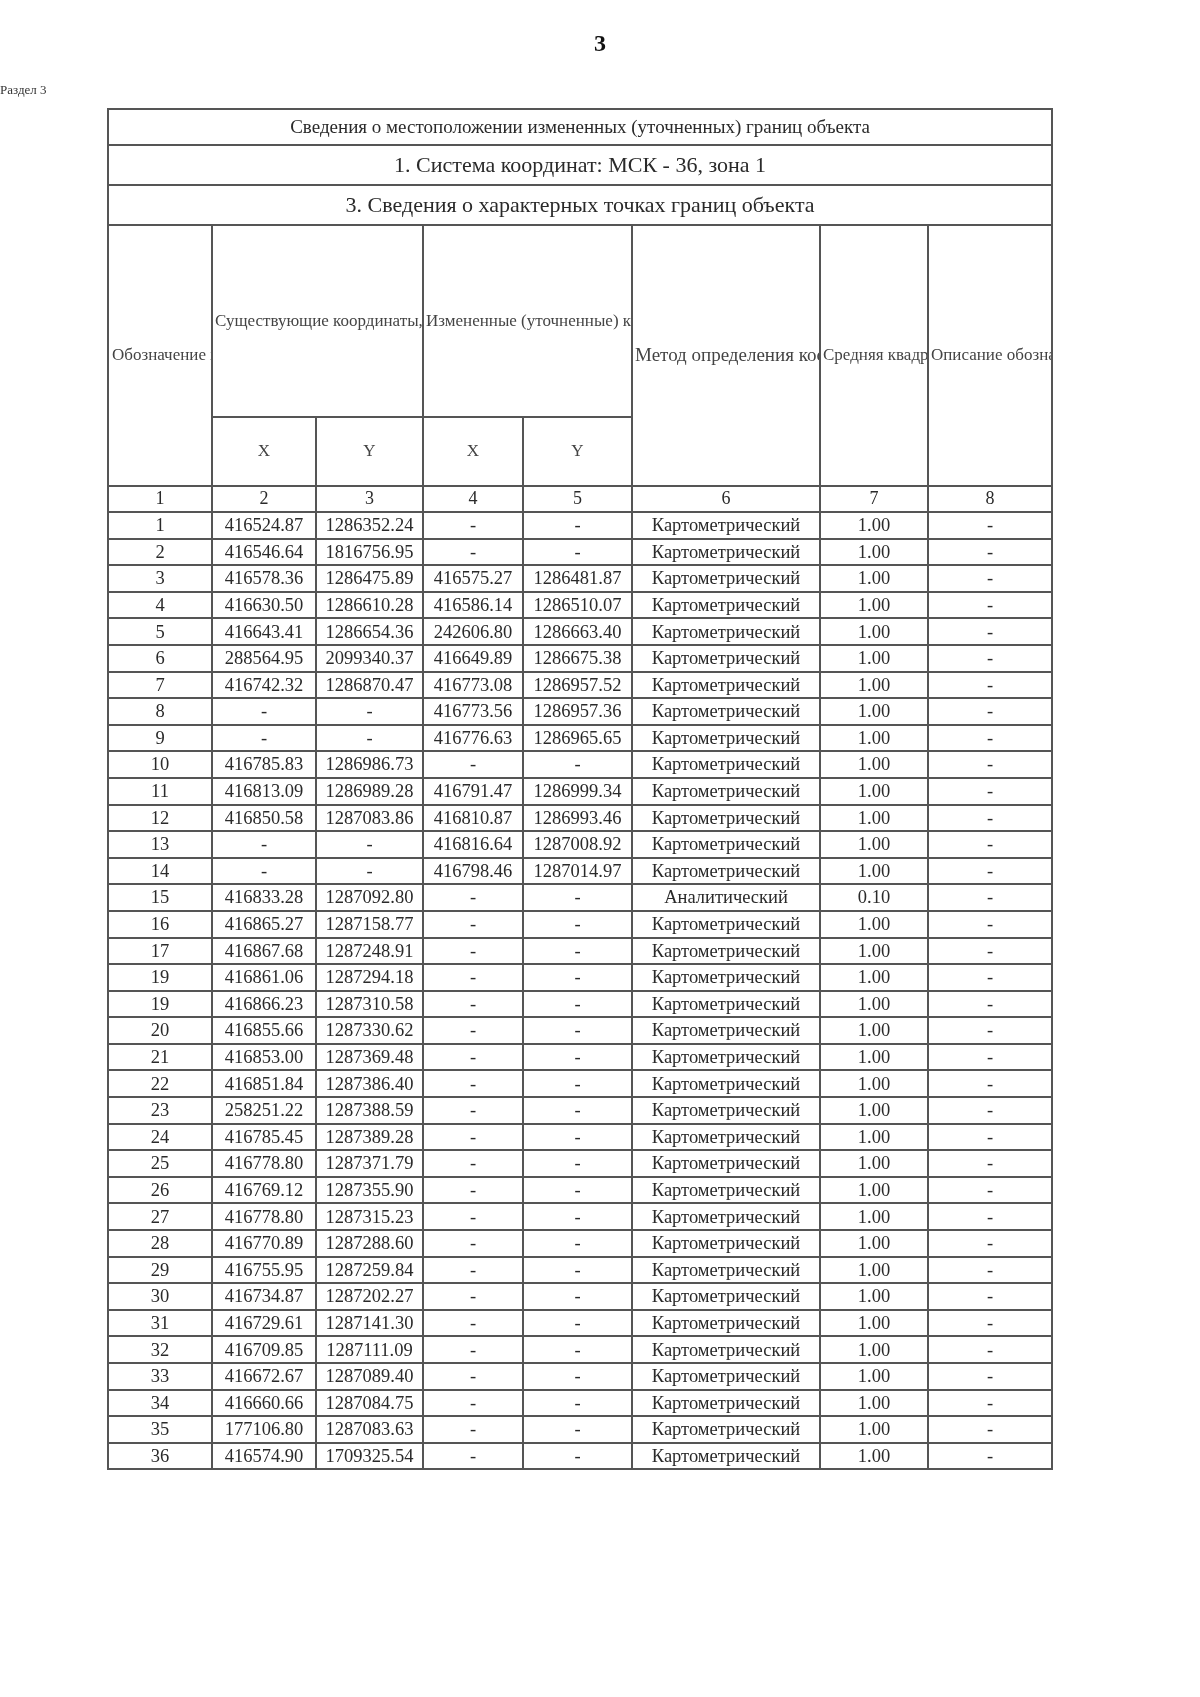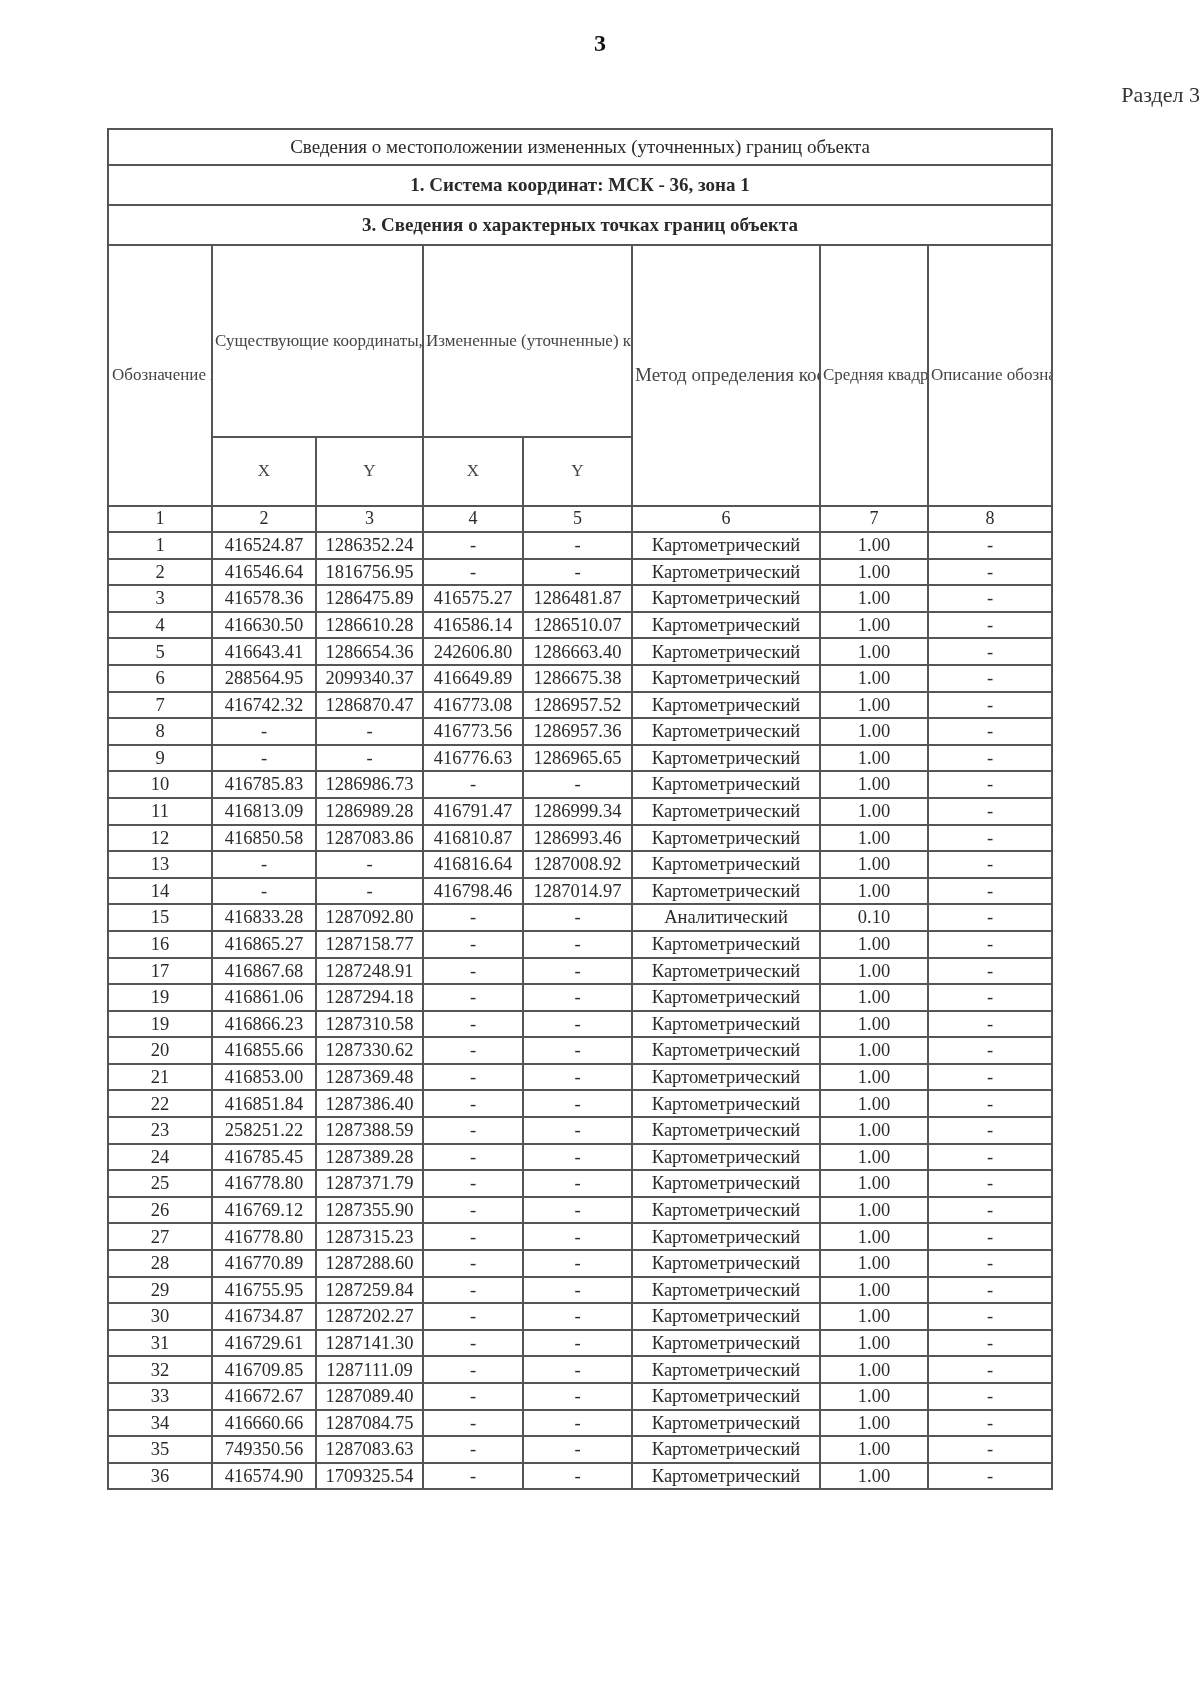--- a/index.html
+++ b/index.html
@@ -7,34 +7,33 @@
     width: 1200px; height: 1697px; position: relative;
     font-family: "Liberation Serif", "DejaVu Serif", serif;
     color: #2a2a2a;
   }
   .page-number {
     position: absolute; left: 0; width: 100%; top: 30px;
     text-align: center; font-size: 24px; font-weight: bold; color: #111;
   }
   .section-label {
     position: absolute; left: 0; width: 1200px; top: 82px;
-    text-align: right; font-size: 22px; color: #333;
+    text-align: left; font-size: 13px; color: #333;
   }
   table.main {
     position: absolute; left: 107px; top: 108px;
     width: 944px; border-collapse: collapse; table-layout: fixed;
     font-size: 18px;
-    margin-top: 20px;
   }
   table.main td {
     border: 2px solid #555; padding: 0 2px; text-align: center;
     vertical-align: middle; line-height: 1.1; overflow: hidden; white-space: nowrap;
   }
   .row-title td { height: 34px; font-size: 19px; }
-  .row-info td { height: 38px; text-align: left; font-size: 19px; padding-left: 4px; font-weight: bold; }
+  .row-info td { height: 38px; text-align: left; font-size: 22px; padding-left: 4px; }
   .hdr td { white-space: normal; font-size: 17px; color: #444; }
   .hdr .point-label { text-align: justify; text-align-last: left; padding-left: 3px; padding-right: 3px; font-size: 17px; }
   .hdr .rmse { font-size: 17px; line-height: 1.3; }
   .hdr .desc { font-size: 17px; line-height: 1.3; }
   .hdr-top td { height: 190px; }
   .hdr-xy td { height: 67px; }
   .num-row td { height: 24px; font-size: 18px; }
   .data-row td { height: 24.6px; font-size: 18.5px; }
 </style>
 </head>
@@ -423,21 +422,21 @@
         <td>416660.66</td>
         <td>1287084.75</td>
         <td>-</td>
         <td>-</td>
         <td>Картометрический</td>
         <td>1.00</td>
         <td>-</td>
       </tr>
       <tr class="data-row">
         <td>35</td>
-        <td>749350.56</td>
+        <td>177106.80</td>
         <td>1287083.63</td>
         <td>-</td>
         <td>-</td>
         <td>Картометрический</td>
         <td>1.00</td>
         <td>-</td>
       </tr>
       <tr class="data-row">
         <td>36</td>
         <td>416574.90</td>

